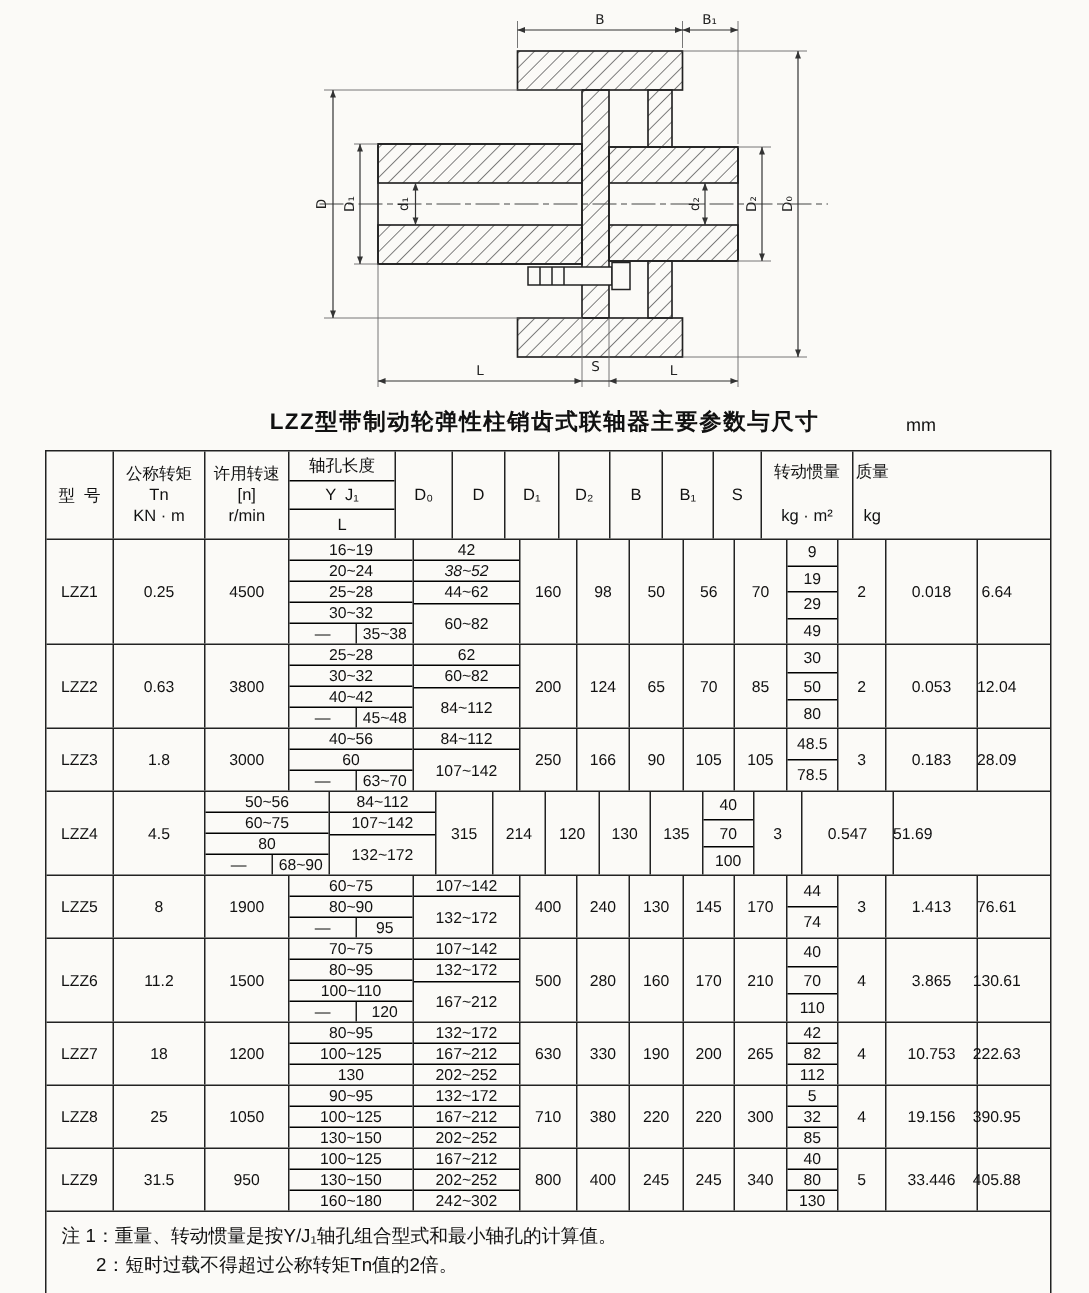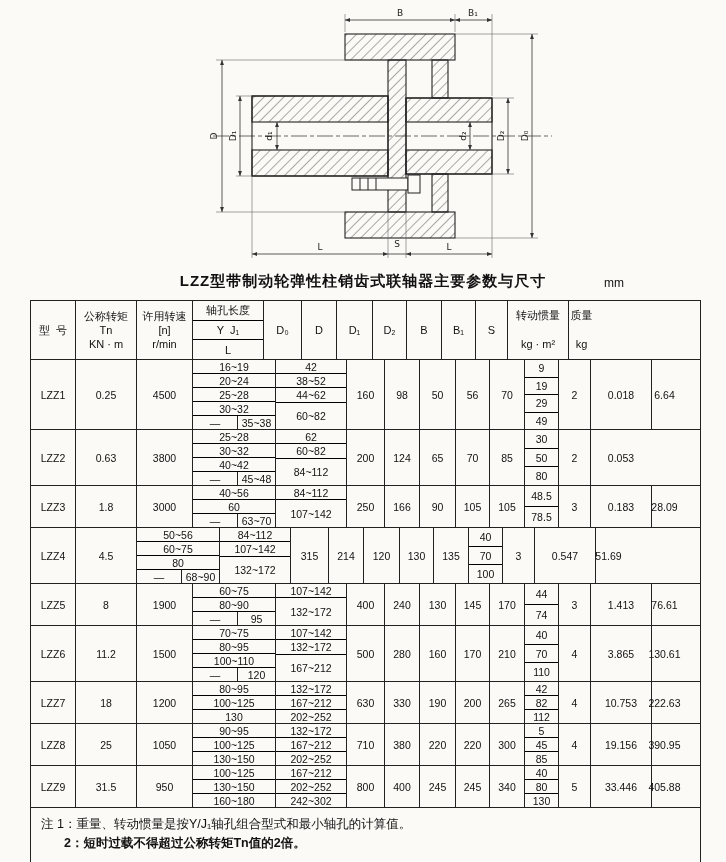--- a/index.html
+++ b/index.html
@@ -25,21 +25,21 @@
   .spread { justify-content:space-around; }
   .pre { white-space:pre; }
 
   .c-model{width:44px}.c-tn{width:61px}.c-rpm{width:56px}.c-d{width:83px}.c-l{width:71px}
   .c-d0{width:38px}.c-D{width:35px}.c-D1{width:36px}.c-D2{width:34px}.c-B{width:35px}
   .c-b1{width:34px}.c-s{width:32px}.c-in{width:61px}.c-ms{width:26px}
   .d1c{width:44px; display:flex;align-items:center;justify-content:center;}
   .d2c{width:38px; display:flex;align-items:center;justify-content:center;}
 
   .notes { border-top:1px solid #222; padding:7px 8px 9px 10px; font-size:12.5px; line-height:1.5; }
-  .note-2 { padding-left:23px;font-weight:bold; }
+  .note-2 { padding-left:23px; }
 </style>
 </head>
 <body>
 
 <div class="page">
 
   <svg class="drawing" width="726" height="266" viewBox="0 0 726 266">
     <defs>
       <pattern id="hatch" width="7" height="7" patternUnits="userSpaceOnUse" patternTransform="rotate(45)">
         <line x1="0" y1="0" x2="0" y2="7" stroke="#555" stroke-width="1"></line>
@@ -184,21 +184,21 @@
             <div class="subrow bt">20~24</div>
             <div class="subrow bt">25~28</div>
             <div class="subrow bt">30~32</div>
             <div class="subrow bt" style="padding: 0px; align-items: stretch;">
               <div class="d1c">—</div>
               <div class="d2c bl">35~38</div>
             </div>
           </div>
           <div class="col c-l">
             <div class="subrow" style="flex: 1 1 0%;">42</div>
-            <div class="subrow bt" style="flex: 1 1 0%;">38~52</div>
+            <div class="subrow bt" style="flex: 1 1 0%; font-style: italic;">38~52</div>
             <div class="subrow bt" style="flex: 1 1 0%;">44~62</div>
             <div class="subrow bt" style="flex: 2 1 0%;">60~82</div>
           </div>
           <div class="cell c-d0">160</div>
           <div class="cell c-D">98</div>
           <div class="cell c-D1">50</div>
           <div class="cell c-D2">56</div>
           <div class="cell c-B">70</div>
           <div class="col c-b1">
             <div class="subrow">9</div>
@@ -233,20 +233,21 @@
           <div class="cell c-D1">65</div>
           <div class="cell c-D2">70</div>
           <div class="cell c-B">85</div>
           <div class="col c-b1">
             <div class="subrow">30</div>
             <div class="subrow bt">50</div>
             <div class="subrow bt">80</div>
           </div>
           <div class="cell c-s">2</div>
           <div class="cell c-in">0.053</div>
+          <div class="cell c-ms">12.04</div>
         </div>
         <div class="trow" style="height: 42px;">
           <div class="cell c-model nob">LZZ3</div>
           <div class="cell c-tn">1.8</div>
           <div class="cell c-rpm">3000</div>
           <div class="col c-d">
             <div class="subrow">40~56</div>
             <div class="subrow bt">60</div>
             <div class="subrow bt" style="padding: 0px; align-items: stretch;">
               <div class="d1c">—</div>
@@ -404,21 +405,21 @@
             <div class="subrow bt" style="flex: 1 1 0%;">167~212</div>
             <div class="subrow bt" style="flex: 1 1 0%;">202~252</div>
           </div>
           <div class="cell c-d0">710</div>
           <div class="cell c-D">380</div>
           <div class="cell c-D1">220</div>
           <div class="cell c-D2">220</div>
           <div class="cell c-B">300</div>
           <div class="col c-b1">
             <div class="subrow">5</div>
-            <div class="subrow bt">45</div>
+            <div class="subrow bt">32</div>
             <div class="subrow bt">85</div>
           </div>
           <div class="cell c-s">4</div>
           <div class="cell c-in">19.156</div>
           <div class="cell c-ms">390.95</div>
         </div>
         <div class="trow" style="height: 42px;">
           <div class="cell c-model nob">LZZ9</div>
           <div class="cell c-tn">31.5</div>
           <div class="cell c-rpm">950</div>

